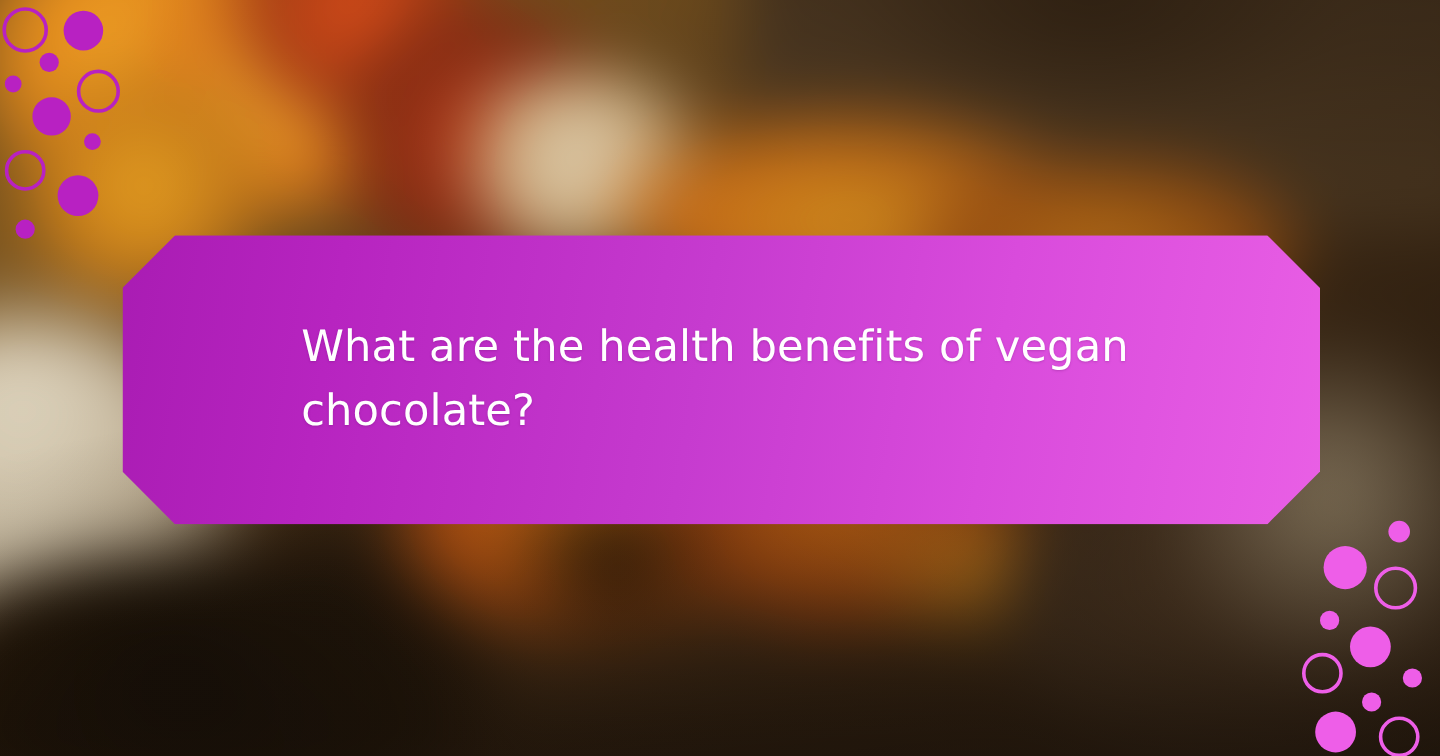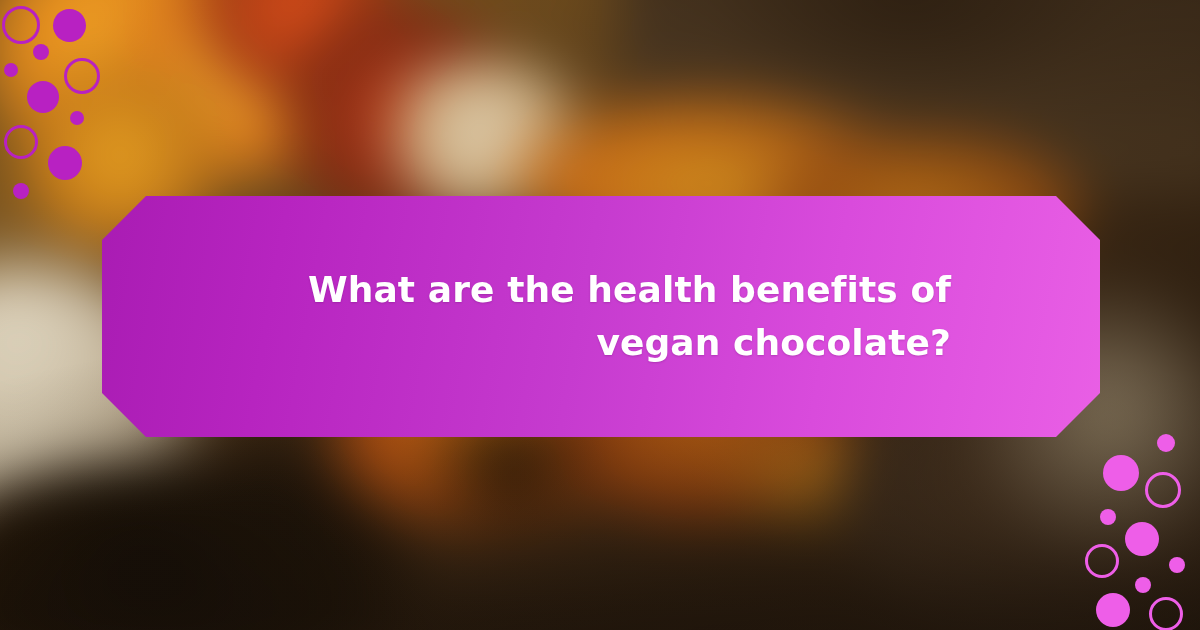--- a/index.html
+++ b/index.html
@@ -65,24 +65,24 @@
       0px 197px,
       0px 44px
     );
     display: flex;
     align-items: center;
     justify-content: center;
   }
   #banner-title {
     width: 700px;
     margin: 0;
-    text-align: right;
+    text-align: left;
     color: #FFFFFF;
     font-size: 36px;
-    font-weight: 700;
+    font-weight: 400;
     line-height: 1.45;
     letter-spacing: 0.1px;
     text-shadow: 0 1px 2px rgba(90,10,95,0.25);
   }
 </style>
 </head>
 <body>
 
 <div id="stage">
 

